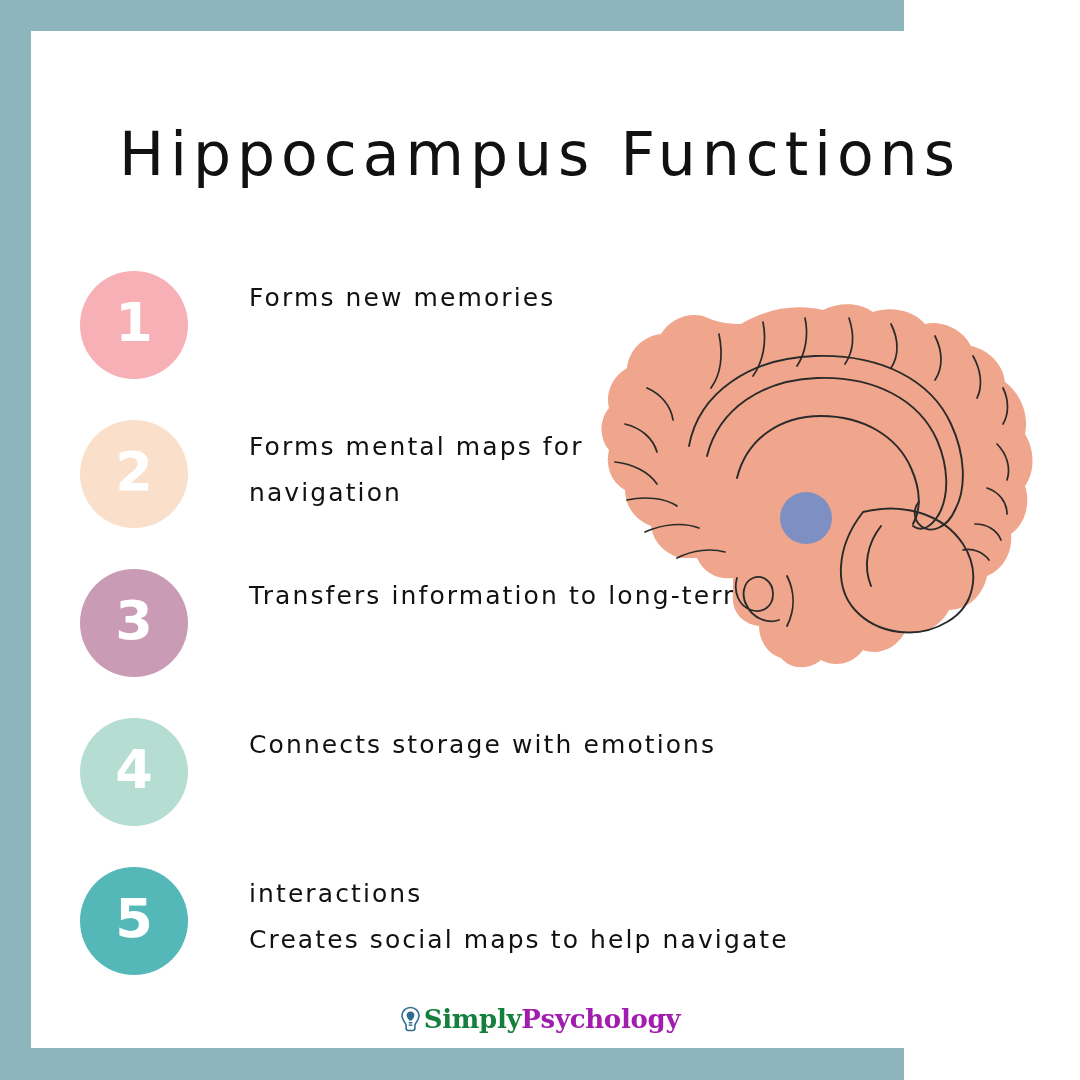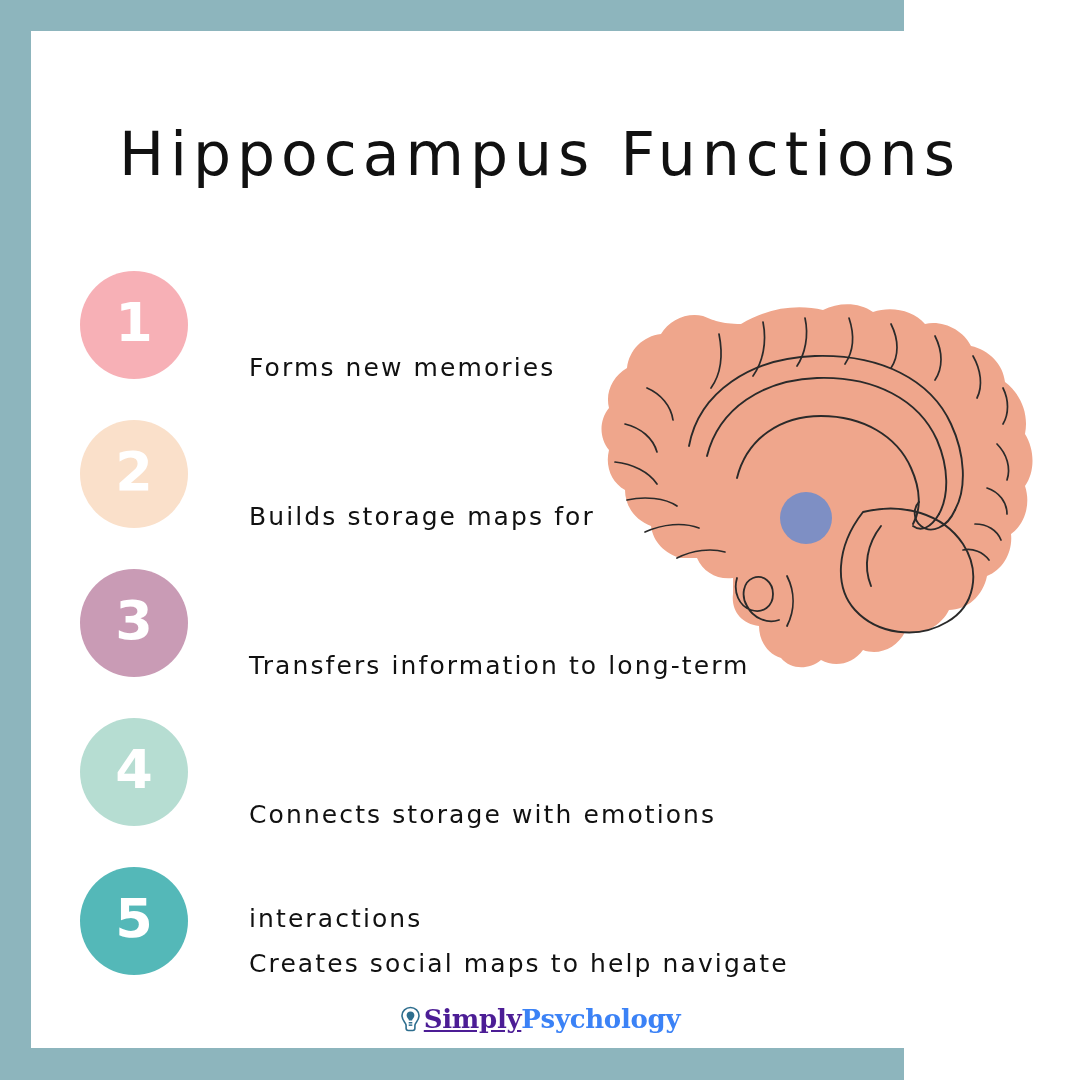--- a/index.html
+++ b/index.html
@@ -75,26 +75,26 @@
     font-size: 54px;
     font-weight: bold;
     color: #ffffff;
     line-height: 1;
     position: relative;
     top: -2px;
   }
   .row-text {
     position: absolute;
     left: 169px;
-    top: 12px;
+    top: 4px;
     width: 540px;
     height: 108px;
     display: flex;
     flex-direction: column;
-    justify-content: flex-end;
+    justify-content: flex-start;
     font-family: "DejaVu Sans", sans-serif;
     font-size: 25px;
     letter-spacing: 2.1px;
     color: #111111;
     line-height: 1.83;
   }
   .row-text.wide { width: 560px; }
 
   
   #brain {
@@ -145,21 +145,22 @@
         <div class="row-text">
           <span>Forms new memories</span>
         </div>
       </div>
 
       <div class="row">
         <div class="badge" style="background: rgb(250, 224, 202);">
           <span class="badge-num">2</span>
         </div>
         <div class="row-text">
-          <span>Builds storage maps for</span>
+          <span>Forms mental maps for</span>
+          <span>navigation</span>
         </div>
       </div>
 
       <div class="row">
         <div class="badge" style="background: rgb(201, 155, 181);">
           <span class="badge-num">3</span>
         </div>
         <div class="row-text wide">
           <span>Transfers information to long-term</span>
         </div>
@@ -264,17 +265,17 @@
         <path d="M10.5,1.5 C15.2,1.5 19,5.1 19,9.6 C19,12.6 17.6,14.6 16.4,16.2
                  C15.5,17.4 14.9,18.3 14.9,19.6 L14.9,22.3 C14.9,23.6 13.9,24.5 12.7,24.5
                  L8.3,24.5 C7.1,24.5 6.1,23.6 6.1,22.3 L6.1,19.6
                  C6.1,18.3 5.5,17.4 4.6,16.2 C3.4,14.6 2,12.6 2,9.6 C2,5.1 5.8,1.5 10.5,1.5 Z" fill="none" stroke="#2E6E8E" stroke-width="1.6"></path>
         <path d="M10.5,5.5 C12.7,5.5 14.4,7.2 14.4,9.3 C14.4,10.8 13.6,11.8 12.9,12.7
                  C12.4,13.3 12.1,13.8 12.1,14.5 L8.9,14.5 C8.9,13.8 8.6,13.3 8.1,12.7
                  C7.4,11.8 6.6,10.8 6.6,9.3 C6.6,7.2 8.3,5.5 10.5,5.5 Z" fill="#2E6E8E"></path>
         <rect x="8.7" y="16" width="3.6" height="1.5" fill="#2E6E8E"></rect>
         <rect x="8.7" y="18.4" width="3.6" height="1.5" fill="#2E6E8E"></rect>
       </svg>
-      <div id="logo-text"><span id="logo-simply" style="color: #4c1d95; text-decoration: underline;">Simply</span><span id="logo-psych" style="color: #3b82f6;">Psychology</span></div>
+      <div id="logo-text"><span id="logo-simply" style="color: #15803d;">Simply</span><span id="logo-psych" style="color: #a21caf;">Psychology</span></div>
     </div>
 
   </div>
 </div>
 
 </body></html>

